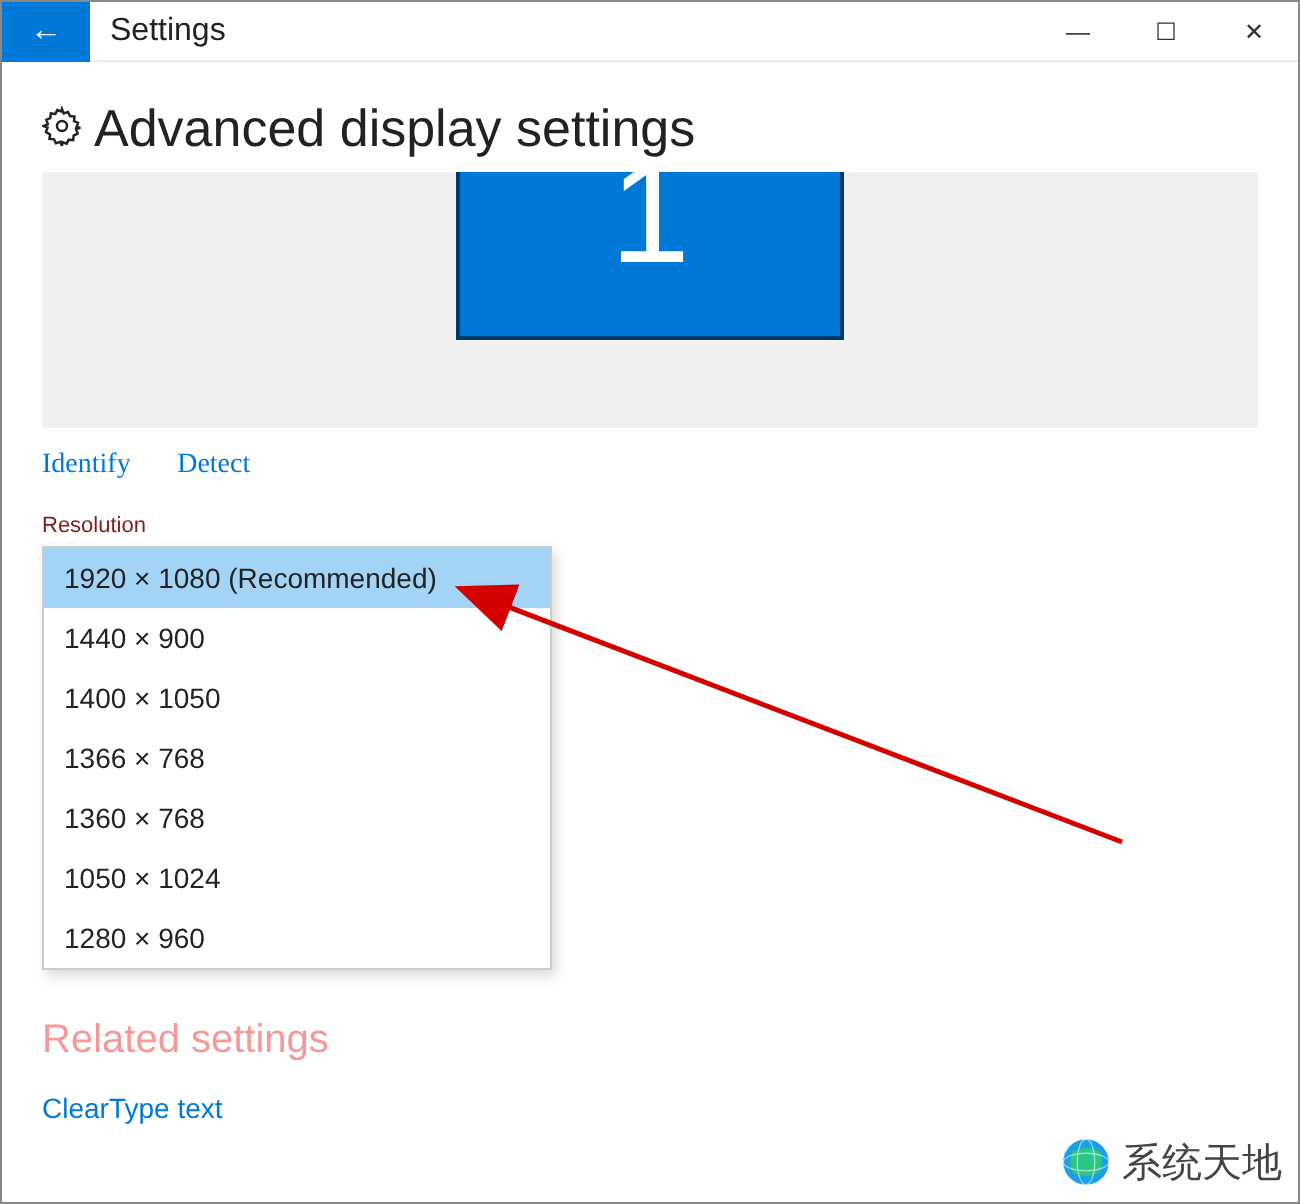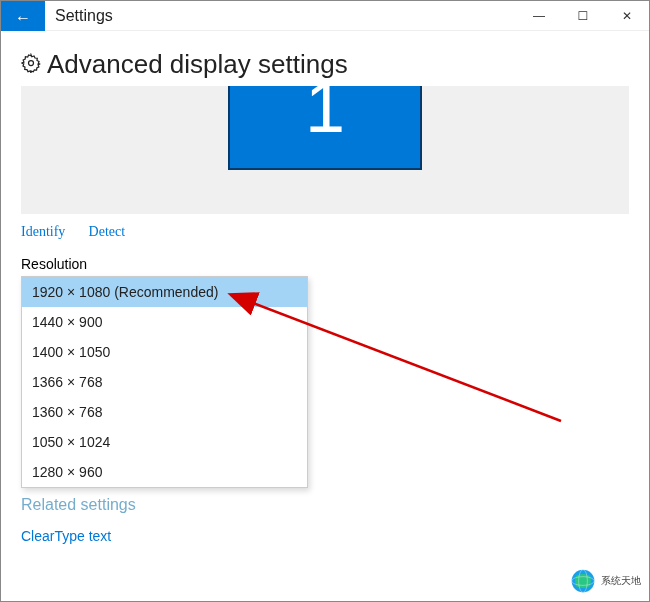--- a/index.html
+++ b/index.html
@@ -97,65 +97,65 @@
       margin: 10px 0 16px 0;
       font-family: Liberation Serif, serif;
     }
     .link {
       color: #0078d7;
       font-size: 14px;
       margin-right: 20px;
       cursor: pointer;
     }
     .label {
-      font-size: 14px;
+      font-size: 11px;
       margin-bottom: 4px;
-      color: #000000;
+      color: #7f1d1d;
     }
     .dropdown {
-      width: 287px;
+      width: 255px;
       background: #fff;
       border: 1px solid #ccc;
       box-shadow: 2px 3px 6px rgba(0,0,0,0.15);
     }
     .dropdown-item {
       padding: 7px 10px;
       font-size: 14px;
       color: #222;
       cursor: pointer;
     }
     .dropdown-item.selected {
       background: #a3d3f5;
     }
     .related {
-      font-size: 16px;
+      font-size: 20px;
       font-weight: 400;
-      color: #0369a1;
-      margin-top: 8px;
+      color: #ef4444;
+      margin-top: 24px;
       opacity: 0.55;
     }
     .cleartype {
       color: #0078d7;
       font-size: 14px;
       margin-top: 14px;
     }
     .arrow-svg {
       position: absolute;
       left: 0;
       top: 0;
       pointer-events: none;
     }
     .watermark {
       position: absolute;
       right: 8px;
       bottom: 6px;
       display: flex;
       align-items: center;
       gap: 4px;
-      font-size: 10px;
+      font-size: 20px;
       color: #444;
       font-family: "Microsoft YaHei", sans-serif;
     }
     .wm-globe {
       width: 28px;
       height: 28px;
     }
   </style>
 </head>
 <body>

